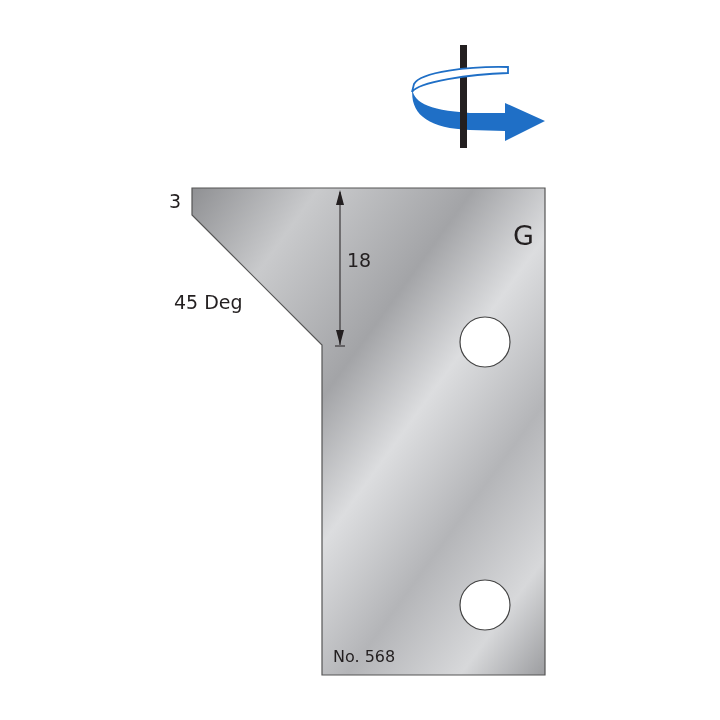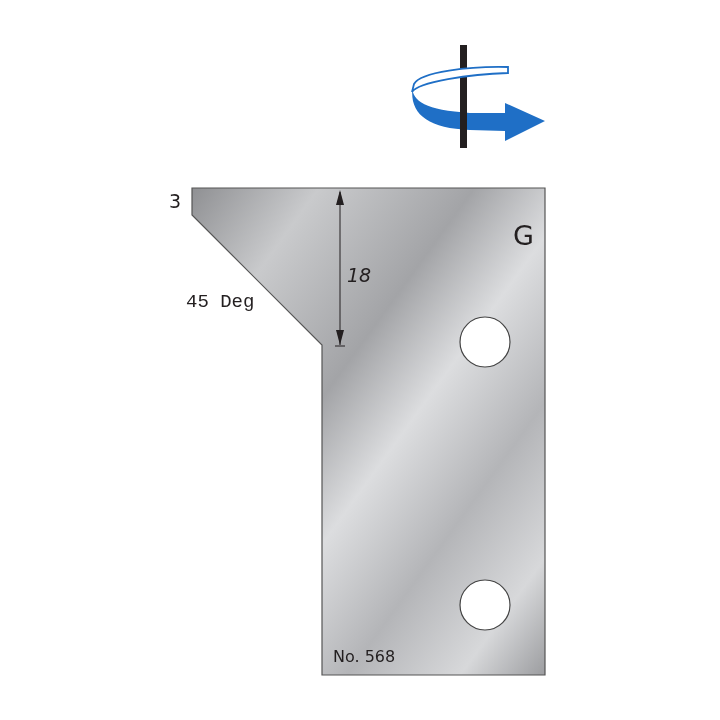--- a/index.html
+++ b/index.html
@@ -37,16 +37,16 @@
 
   <g>
     <rect x="460" y="45" width="7" height="103" fill="#231f20"></rect>
     <path d="M508,67 C470,66 420,72 414,84 L412,92 C418,82 470,74 508,73 Z" fill="#fff" stroke="#1f6fc6" stroke-width="1.8"></path>
     <path d="M413,84 C410,98 420,110 470,113 L505,113 L505,103 L545,121 L505,141 L505,131 L470,130 C425,128 408,112 413,84 Z" fill="#1f6fc6"></path>
     <rect x="460" y="108" width="7" height="25" fill="#231f20"></rect>
   </g>
 </svg>
 
 <div class="lbl" style="left:169px;top:190px;font-size:19px;">3</div>
-<div class="lbl" style="left:186px;top:291px;font-size:19px;font-family:Liberation Mono, monospace;">45 Deg</div>
-<div class="lbl" style="left:347px;top:264px;font-size:19px;font-style:italic;">18</div>
+<div class="lbl" style="left:174px;top:291px;font-size:19px;">45 Deg</div>
+<div class="lbl" style="left:347px;top:249px;font-size:19px;">18</div>
 <div class="lbl" style="left:513px;top:220px;font-size:27px;">G</div>
 <div class="lbl" style="left:333px;top:647px;font-size:16px;">No. 568</div>
 
 </body></html>

